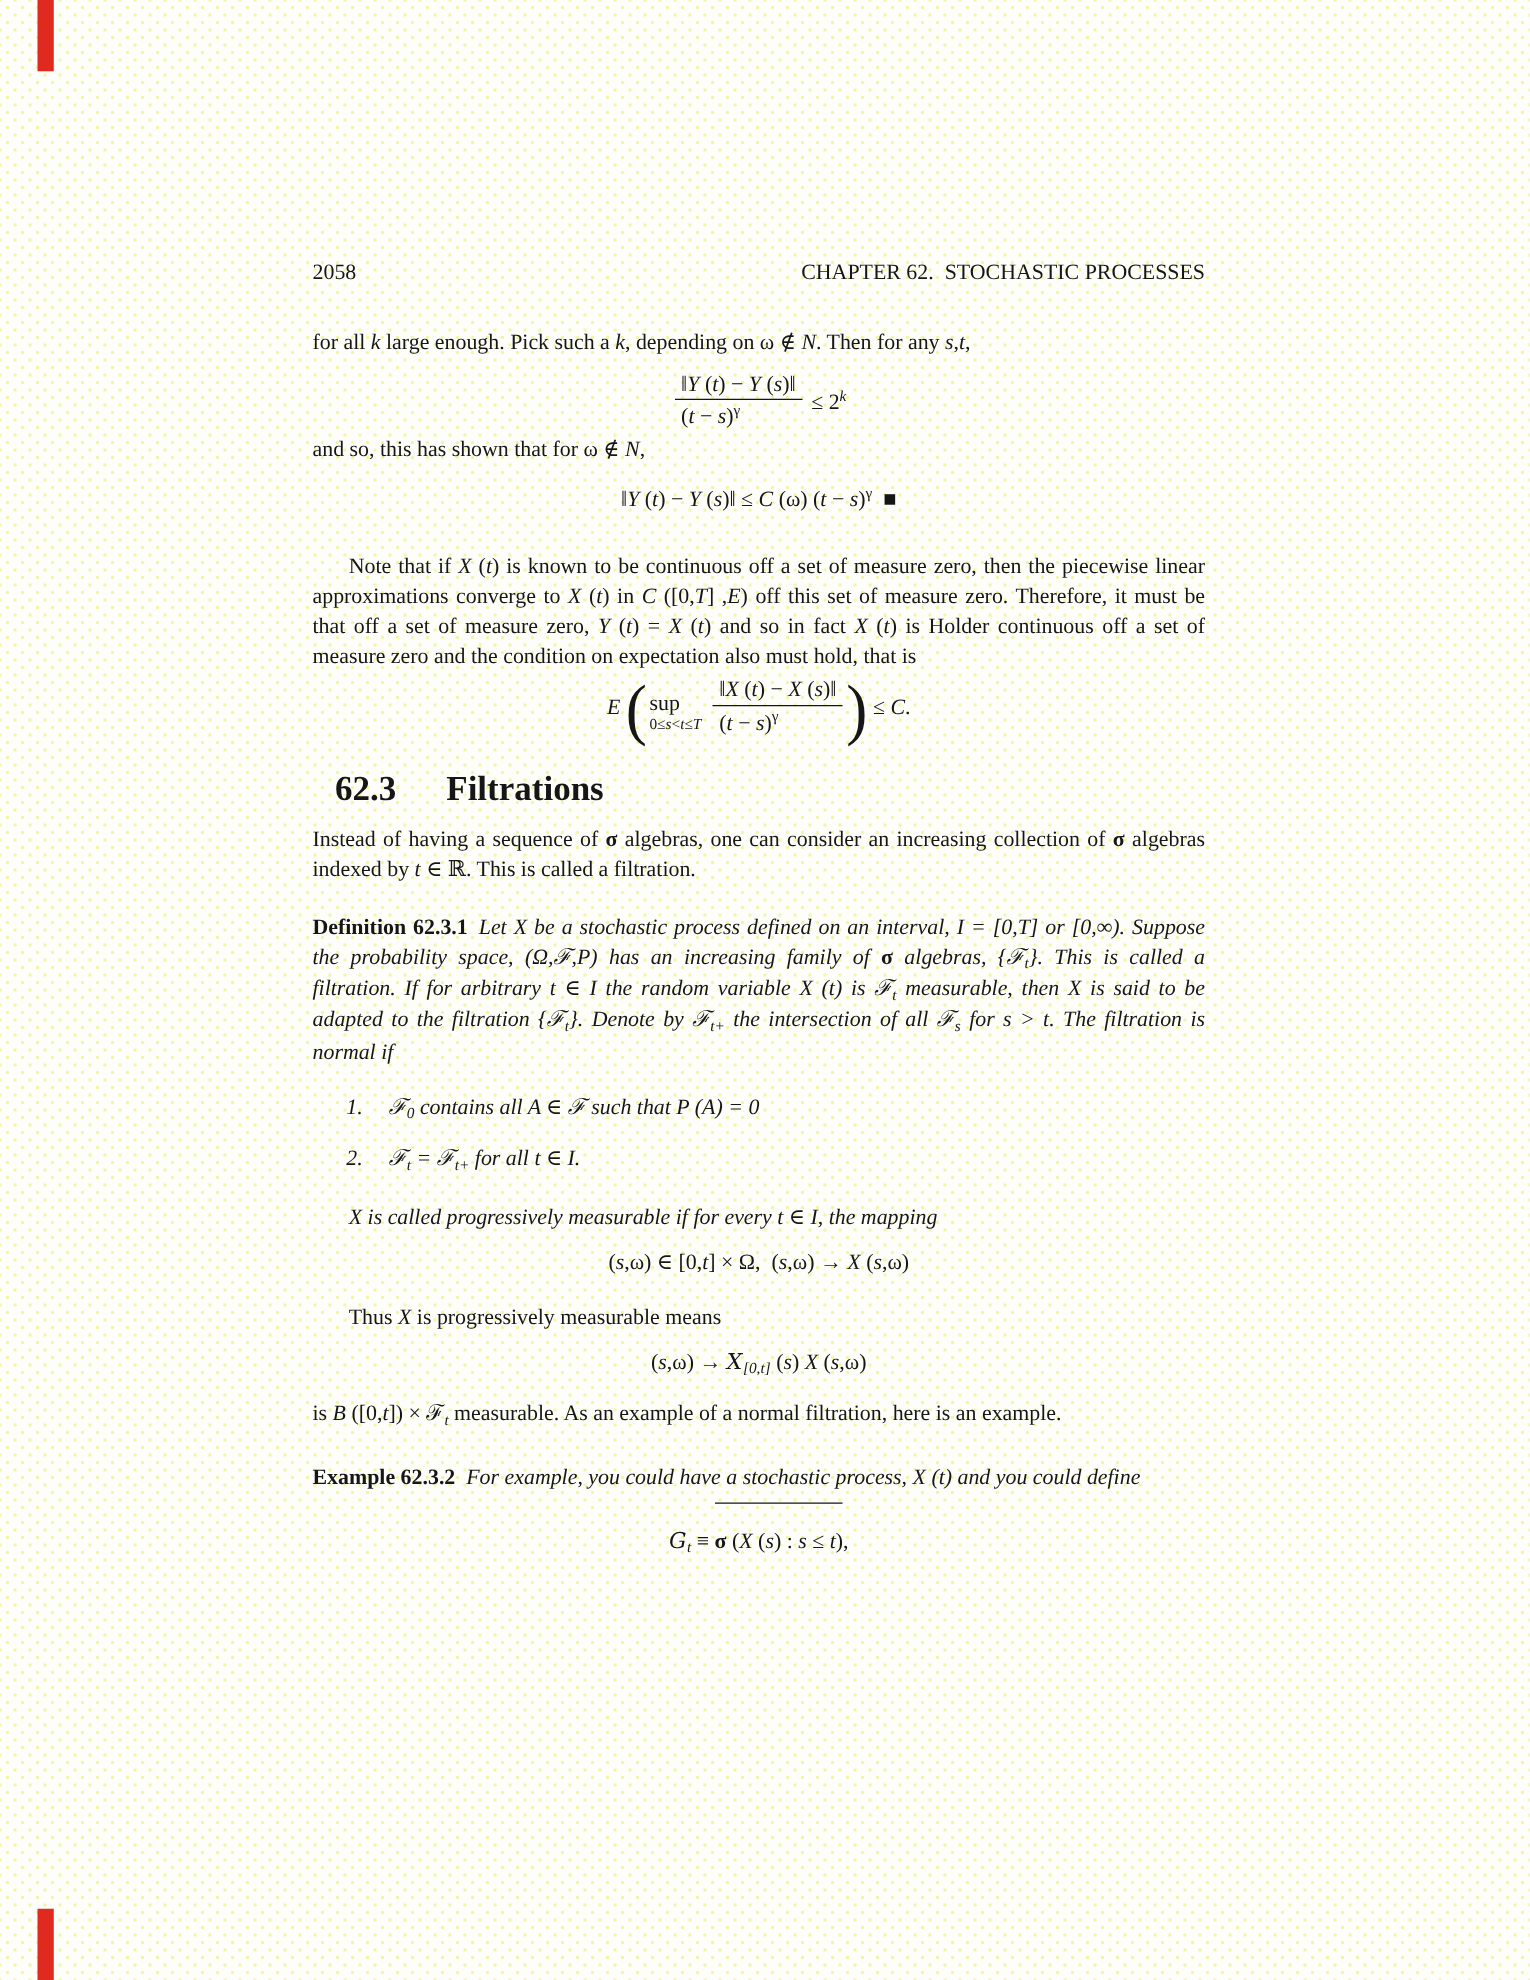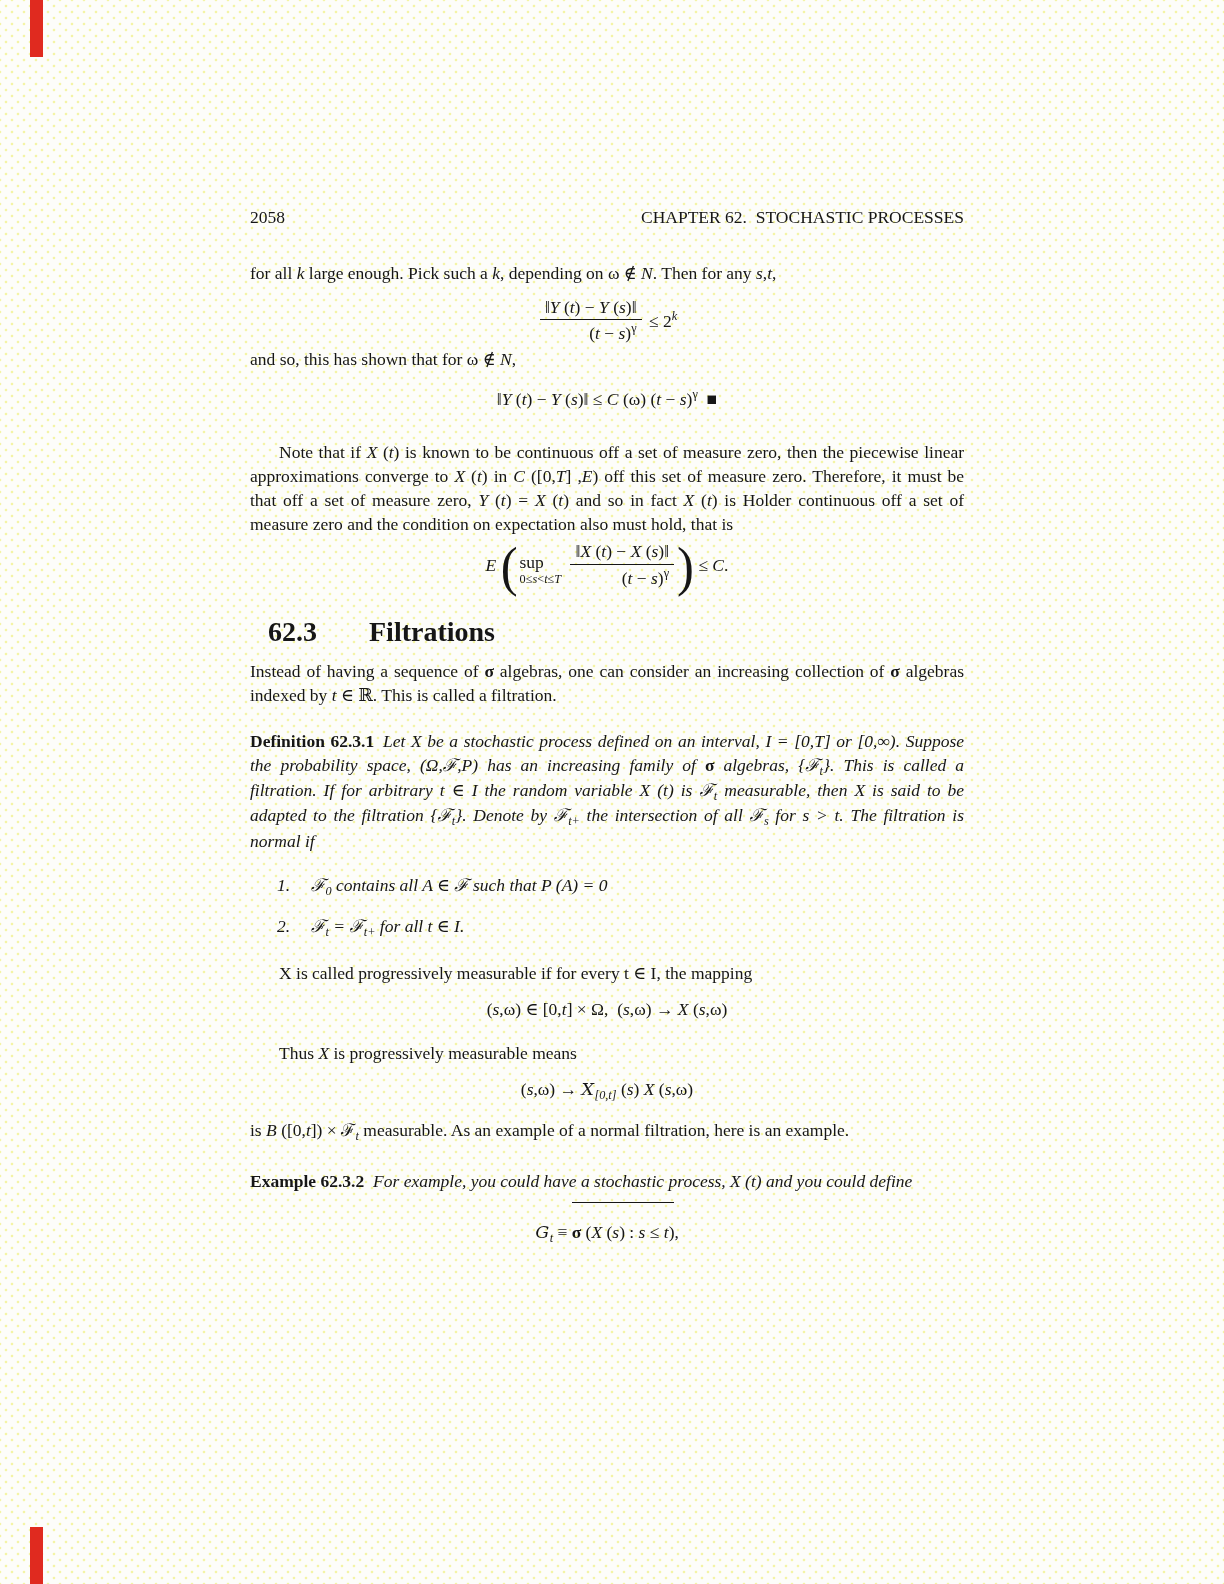--- a/index.html
+++ b/index.html
@@ -14,36 +14,36 @@
     font-family:"Liberation Serif","DejaVu Serif",serif;
     color:var(--text,#161616);
   }
   .red-mark{position:absolute;left:30px;width:13px;background:var(--red,#e02a1f)}
   .red-top{top:0;height:57px}
   .red-bottom{bottom:0;height:57px}
   .content{position:relative;margin-left:250px;width:714px;font-size:17.5px;line-height:1.36;padding-top:206px}
   .page-header{display:flex;justify-content:space-between;white-space:pre}
   .para{margin:0;text-align:justify}
   .indent{text-indent:29px}
-  .it{}
+  .it{font-style:italic}
   .display{text-align:center}
   .rs-i{font-style:italic}
   .rs-b{font-weight:700}
   .rs-sub{font-size:70%;vertical-align:-0.3em}
   .rs-sup{font-size:70%;vertical-align:0.55em}
   .rs-scr{font-style:italic;font-family:"DejaVu Serif",serif;letter-spacing:.5px}
   .rs-big{font-size:290%;line-height:0;display:inline-block;vertical-align:middle;transform:scaleY(1.08);position:relative;top:-1px;font-weight:400}
-  .frac{display:inline-block;vertical-align:middle;text-align:right;margin:0 3px;position:relative;top:-2px}
+  .frac{display:inline-block;vertical-align:middle;text-align:left;margin:0 3px;position:relative;top:-2px}
   .frac .num,.frac .den{display:block;padding:0 5px}
   .frac .den{border-top:1.4px solid var(--text,#161616)}
   .stack{display:inline-block;vertical-align:middle;text-align:left;margin:0 2px;position:relative;top:2px}
   .stack .top{display:block}
   .stack .bot{display:block;font-size:70%;margin-top:-4px;white-space:nowrap}
   .over{display:inline-block;border-top:1.5px solid var(--text,#161616);padding-top:18px}
-  .section-heading{margin:22px 0 0 18px;font-size:28px;font-weight:700;display:flex;gap:52px;line-height:1.2}
+  .section-heading{margin:22px 0 0 18px;font-size:28px;font-weight:700;display:flex;gap:40px;line-height:1.2}
   .list-item{display:flex;margin-left:27px;font-style:italic}
   .list-item .num{width:34px;flex:0 0 auto}
   .li-body{text-align:right}
 </style>
 </head>
 <body>
 
 <div class="red-mark red-top"></div>
 <div class="red-mark red-bottom"></div>
 

